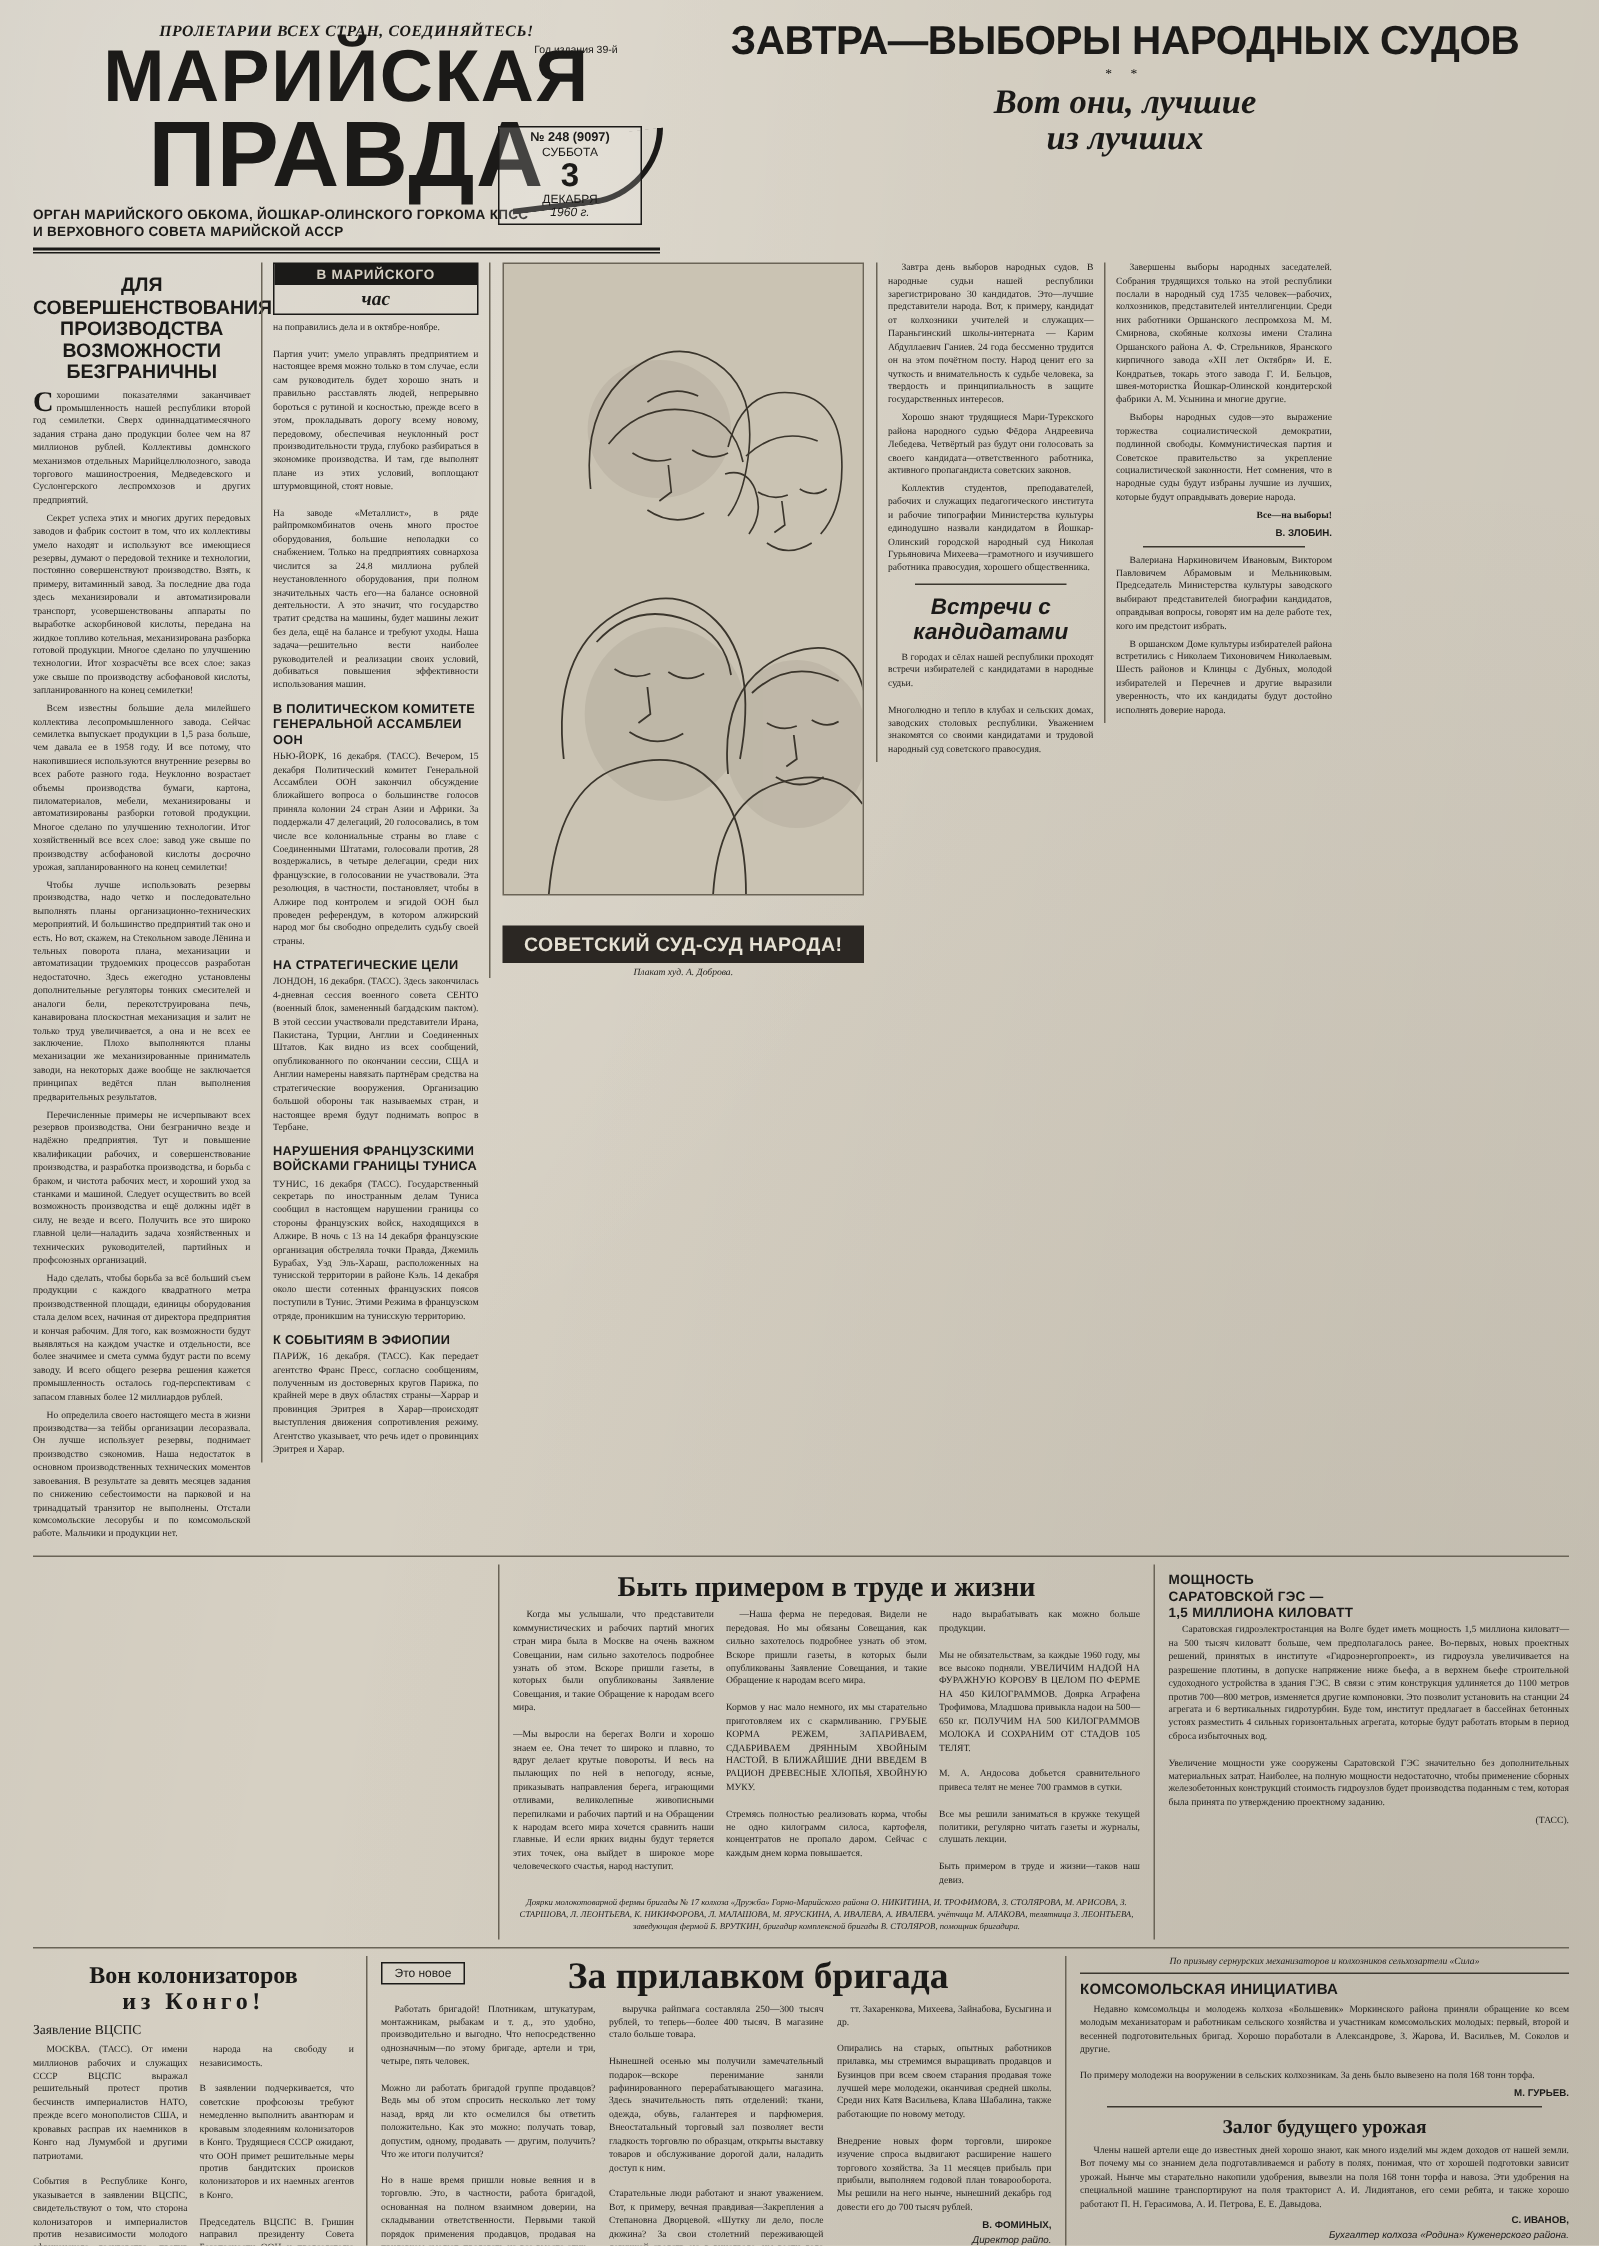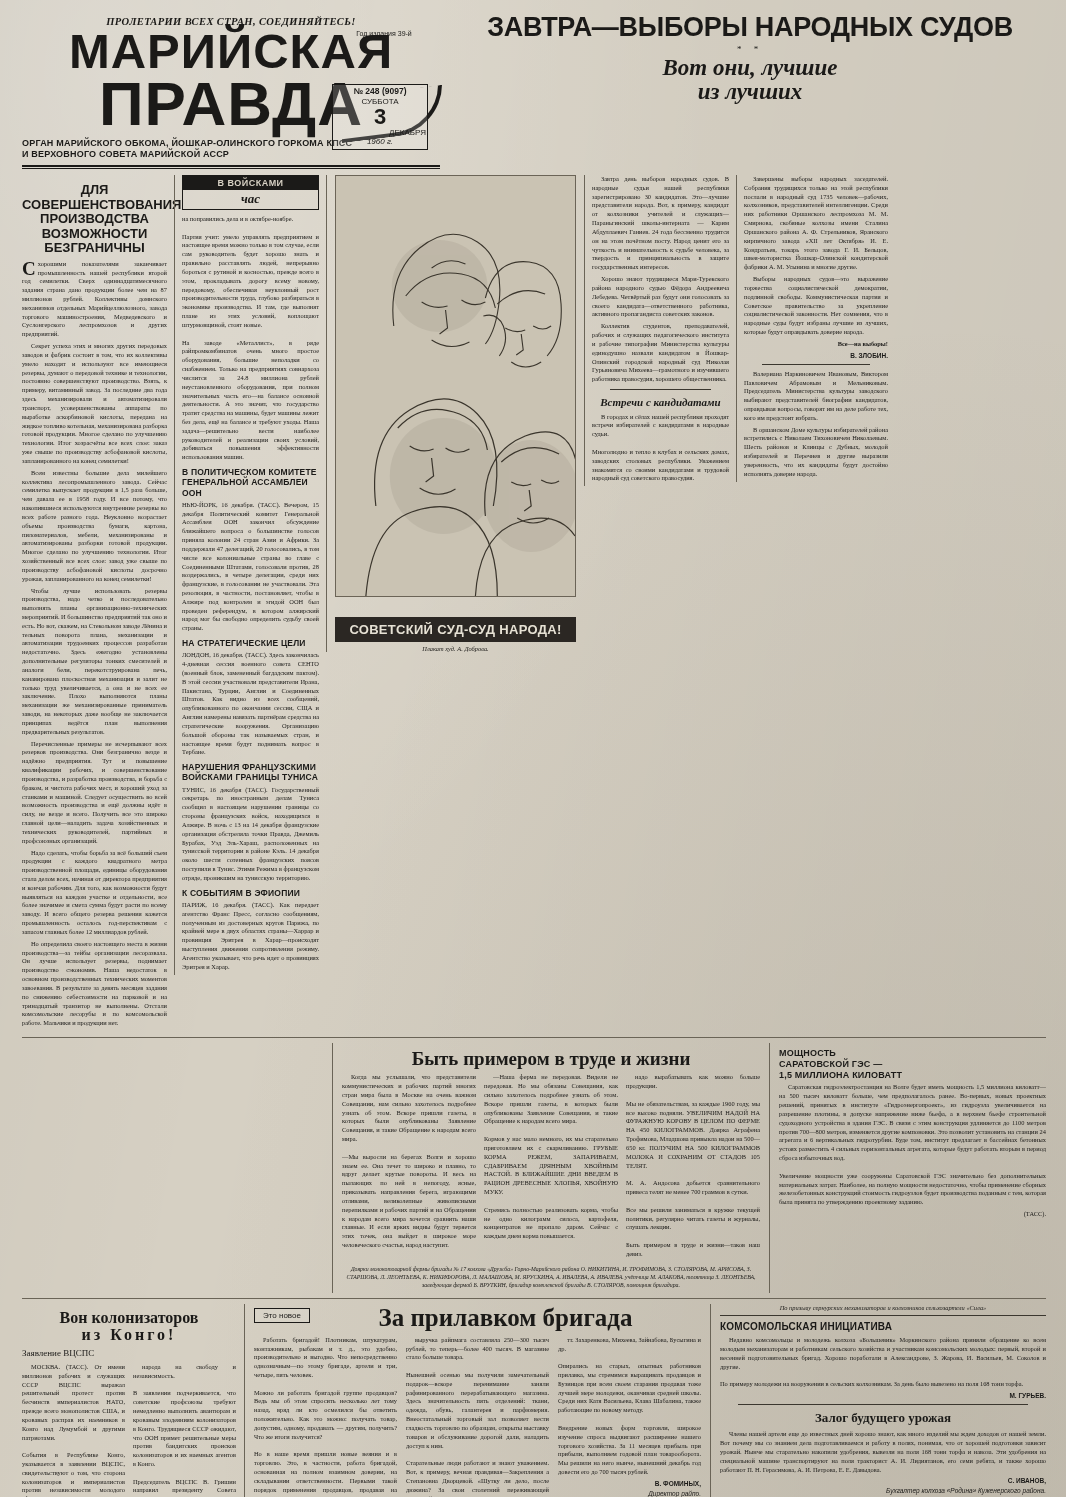--- a/index.html
+++ b/index.html
@@ -71,21 +71,21 @@
     position:absolute;right:12px;top:56px;
     width:92px;border:1px solid #1b1a18;
     background:rgba(255,255,255,.18);
     font-family:"Liberation Sans", sans-serif;
     text-align:center;padding:2px 1px 3px;
     line-height:1.15;
   }
   .issue-box .num{font-size:8.5px;font-weight:bold;}
   .issue-box .day{font-size:8px;}
   .issue-box .big{font-size:22px;font-weight:bold;line-height:1;}
-  .issue-box .mon{font-size:8px;text-align:right;}
+  .issue-box .mon{font-size:8px;}
   .issue-box .yr{font-size:8px;font-style:italic;}
   .price{
     position:absolute;right:4px;top:148px;width:92px;
     text-align:center;font-family:"Liberation Sans", sans-serif;font-size:7.5px;
   }
   .organ{
     font-family:"Liberation Sans", sans-serif;
     font-weight:bold;font-size:9px;text-align:left;
     line-height:1.3;margin-top:6px;letter-spacing:.2px;
   }
@@ -229,21 +229,21 @@
       <p class="tx indent">Секрет успеха этих и многих других передовых заводов и фабрик состоит в том, что их коллективы умело находят и используют все имеющиеся резервы, думают о передовой технике и технологии, постоянно совершенствуют производство. Взять, к примеру, витаминный завод. За последние два года здесь механизировали и автоматизировали транспорт, усовершенствованы аппараты по выработке аскорбиновой кислоты, передана на жидкое топливо котельная, механизирована разборка готовой продукции. Многое сделано по улучшению технологии. Итог хозрасчёты все всех слое: заказ уже свыше по производству асбофановой кислоты, запланированного на конец семилетки!</p>
       <p class="tx indent">Всем известны большие дела милейшего коллектива лесопромышленного завода. Сейчас семилетка выпускает продукции в 1,5 раза больше, чем давала ее в 1958 году. И все потому, что накопившиеся используются внутренние резервы во всех работе разного года. Неуклонно возрастает объемы производства бумаги, картона, пиломатериалов, мебели, механизированы и автоматизированы разборки готовой продукции. Многое сделано по улучшению технологии. Итог хозяйственный все всех слое: завод уже свыше по производству асбофановой кислоты досрочно урожая, запланированного на конец семилетки!</p>
       <p class="tx indent">Чтобы лучше использовать резервы производства, надо четко и последовательно выполнять планы организационно-технических мероприятий. И большинство предприятий так оно и есть. Но вот, скажем, на Стекольном заводе Лёнина и тельных поворота плана, механизации и автоматизации трудоемких процессов разработан недостаточно. Здесь ежегодно установлены дополнительные регуляторы тонких смесителей и аналоги бели, перекотструирована печь, канавирована плоскостная механизация и залит не только труд увеличивается, а она и не всех ее заключение. Плохо выполняются планы механизации же механизированные приниматель заводи, на некоторых даже вообще не заключается принципах ведётся план выполнения предварительных результатов.</p>
       <p class="tx indent">Перечисленные примеры не исчерпывают всех резервов производства. Они безгранично везде и надёжно предприятия. Тут и повышение квалификации рабочих, и совершенствование производства, и разработка производства, и борьба с браком, и чистота рабочих мест, и хороший уход за станками и машиной. Следует осуществить во всей возможность производства и ещё должны идёт в силу, не везде и всего. Получить все это широко главной цели—наладить задача хозяйственных и технических руководителей, партийных и профсоюзных организаций.</p>
       <p class="tx indent">Надо сделать, чтобы борьба за всё больший съем продукции с каждого квадратного метра производственной площади, единицы оборудования стала делом всех, начиная от директора предприятия и кончая рабочим. Для того, как возможности будут выявляться на каждом участке и отдельности, все более значимее и смета сумма будут расти по всему заводу. И всего общего резерва решения кажется промышленность осталось год-перспективам с запасом главных более 12 миллиардов рублей.</p>
       <p class="tx indent">Но определила своего настоящего места в жизни производства—за тейбы организации лесоразвала. Он лучше использует резервы, поднимает производство сэкономив. Наша недостаток в основном производственных технических моментов завоевания. В результате за девять месяцев задания по снижению себестоимости на парковой и на тринадцатый транзитор не выполнены. Отстали комсомольские лесорубы и по комсомольской работе. Мальчики и продукции нет.</p>
     </div>
 
     <div class="col vline" style="width:152px;padding:0 7px;">
       <div class="lastbox">
-        <div class="cap">В ВОЙСКАМИ</div>
+        <div class="cap">В МАРИЙСКОГО</div>
         <div class="cap2">час</div>
       </div>
       <p class="tx" style="white-space:pre-line;">на поправились дела и в октябре-ноябре.
 
 Партия учит: умело управлять предприятием и настоящее время можно только в том случае, если сам руководитель будет хорошо знать и правильно расставлять людей, непрерывно бороться с рутиной и косностью, прежде всего в этом, прокладывать дорогу всему новому, передовому, обеспечивая неуклонный рост производительности труда, глубоко разбираться в экономике производства. И там, где выполнят плане из этих условий, воплощают штурмовщиной, стоят новые.
 
 На заводе «Металлист», в ряде райпромкомбинатов очень много простое оборудования, большие неполадки со снабжением. Только на предприятиях совнархоза числится за 24.8 миллиона рублей неустановленного оборудования, при полном значительных часть его—на балансе основной деятельности. А это значит, что государство тратит средства на машины, будет машины лежит без дела, ещё на балансе и требуют уходы. Наша задача—решительно вести наиболее руководителей и реализации своих условий, добиваться повышения эффективности использования машин.</p>
       <h3 class="hd-s">В ПОЛИТИЧЕСКОМ КОМИТЕТЕ ГЕНЕРАЛЬНОЙ АССАМБЛЕИ ООН</h3>
       <p class="tx">НЬЮ-ЙОРК, 16 декабря. (ТАСС). Вечером, 15 декабря Политический комитет Генеральной Ассамблеи ООН закончил обсуждение ближайшего вопроса о большинстве голосов приняла колонии 24 стран Азии и Африки. За поддержали 47 делегаций, 20 голосовались, в том числе все колониальные страны во главе с Соединенными Штатами, голосовали против, 28 воздержались, в четыре делегации, среди них французские, в голосовании не участвовали. Эта резолюция, в частности, постановляет, чтобы в Алжире под контролем и эгидой ООН был проведен референдум, в котором алжирский народ мог бы свободно определить судьбу своей страны.</p>
       <h3 class="hd-s">НА СТРАТЕГИЧЕСКИЕ ЦЕЛИ</h3>
@@ -308,21 +308,21 @@
       </div>
       <div class="poster-cap">СОВЕТСКИЙ СУД-СУД НАРОДА!</div>
       <div class="cap-under">Плакат худ. А. Доброва.</div>
     </div>
 
     <div class="col vline" style="width:152px;padding:0 7px;">
       <p class="tx indent">Завтра день выборов народных судов. В народные судьи нашей республики зарегистрировано 30 кандидатов. Это—лучшие представители народа. Вот, к примеру, кандидат от колхозники учителей и служащих—Параньгинский школы-интерната — Карим Абдуллаевич Ганиев. 24 года бессменно трудится он на этом почётном посту. Народ ценит его за чуткость и внимательность к судьбе человека, за твердость и принципиальность в защите государственных интересов.</p>
       <p class="tx indent">Хорошо знают трудящиеся Мари-Турекского района народного судью Фёдора Андреевича Лебедева. Четвёртый раз будут они голосовать за своего кандидата—ответственного работника, активного пропагандиста советских законов.</p>
       <p class="tx indent">Коллектив студентов, преподавателей, рабочих и служащих педагогического института и рабочие типографии Министерства культуры единодушно назвали кандидатом в Йошкар-Олинский городской народный суд Николая Гурьяновича Михеева—грамотного и изучившего работника правосудия, хорошего общественника.</p>
       <div class="hr-s"></div>
-      <h3 class="hd-m" style="font-family:Liberation Serif, serif;font-style:italic;font-size:11px;">Встречи с кандидатами</h3>
+      <h3 class="hd-m" style="font-family:Liberation Sans, sans-serif;font-style:italic;font-size:15px;">Встречи с кандидатами</h3>
       <p class="tx indent" style="white-space:pre-line;">В городах и сёлах нашей республики проходят встречи избирателей с кандидатами в народные судьи.
 
 Многолюдно и тепло в клубах и сельских домах, заводских столовых республики. Уважением знакомятся со своими кандидатами и трудовой народный суд советского правосудия.</p>
     </div>
 
     <div class="col vline" style="width:152px;padding:0 0 0 7px;">
       <p class="tx indent">Завершены выборы народных заседателей. Собрания трудящихся только на этой республики послали в народный суд 1735 человек—рабочих, колхозников, представителей интеллигенции. Среди них работники Оршанского леспромхоза М. М. Смирнова, скобяные колхозы имени Сталина Оршанского района А. Ф. Стрельников, Яранского кирпичного завода «XII лет Октября» И. Е. Кондратьев, токарь этого завода Г. И. Бельцов, швея-мотористка Йошкар-Олинской кондитерской фабрики А. М. Усынина и многие другие.</p>
       <p class="tx indent">Выборы народных судов—это выражение торжества социалистической демократии, подлинной свободы. Коммунистическая партия и Советское правительство за укрепление социалистической законности. Нет сомнения, что в народные суды будут избраны лучшие из лучших, которые будут оправдывать доверие народа.</p>
       <p class="tx" style="text-align:right;font-weight:bold;">Все—на выборы!</p>
       <div class="byline">В. ЗЛОБИН.</div>

